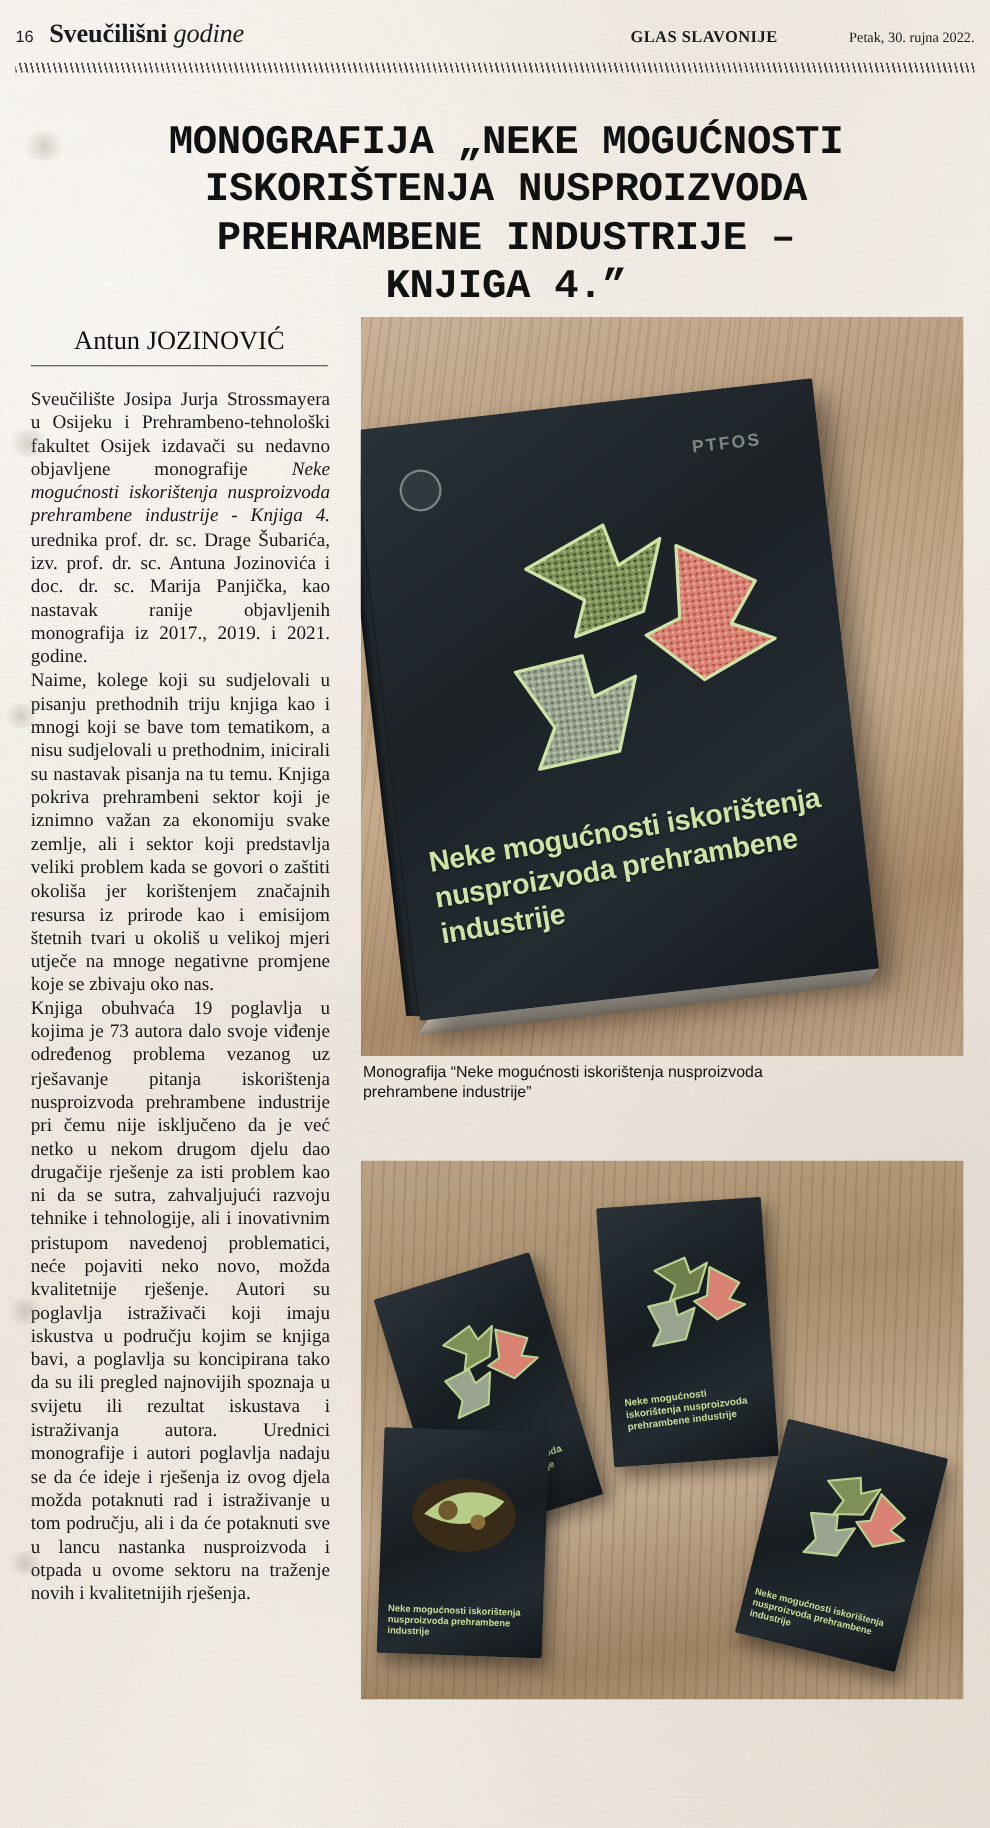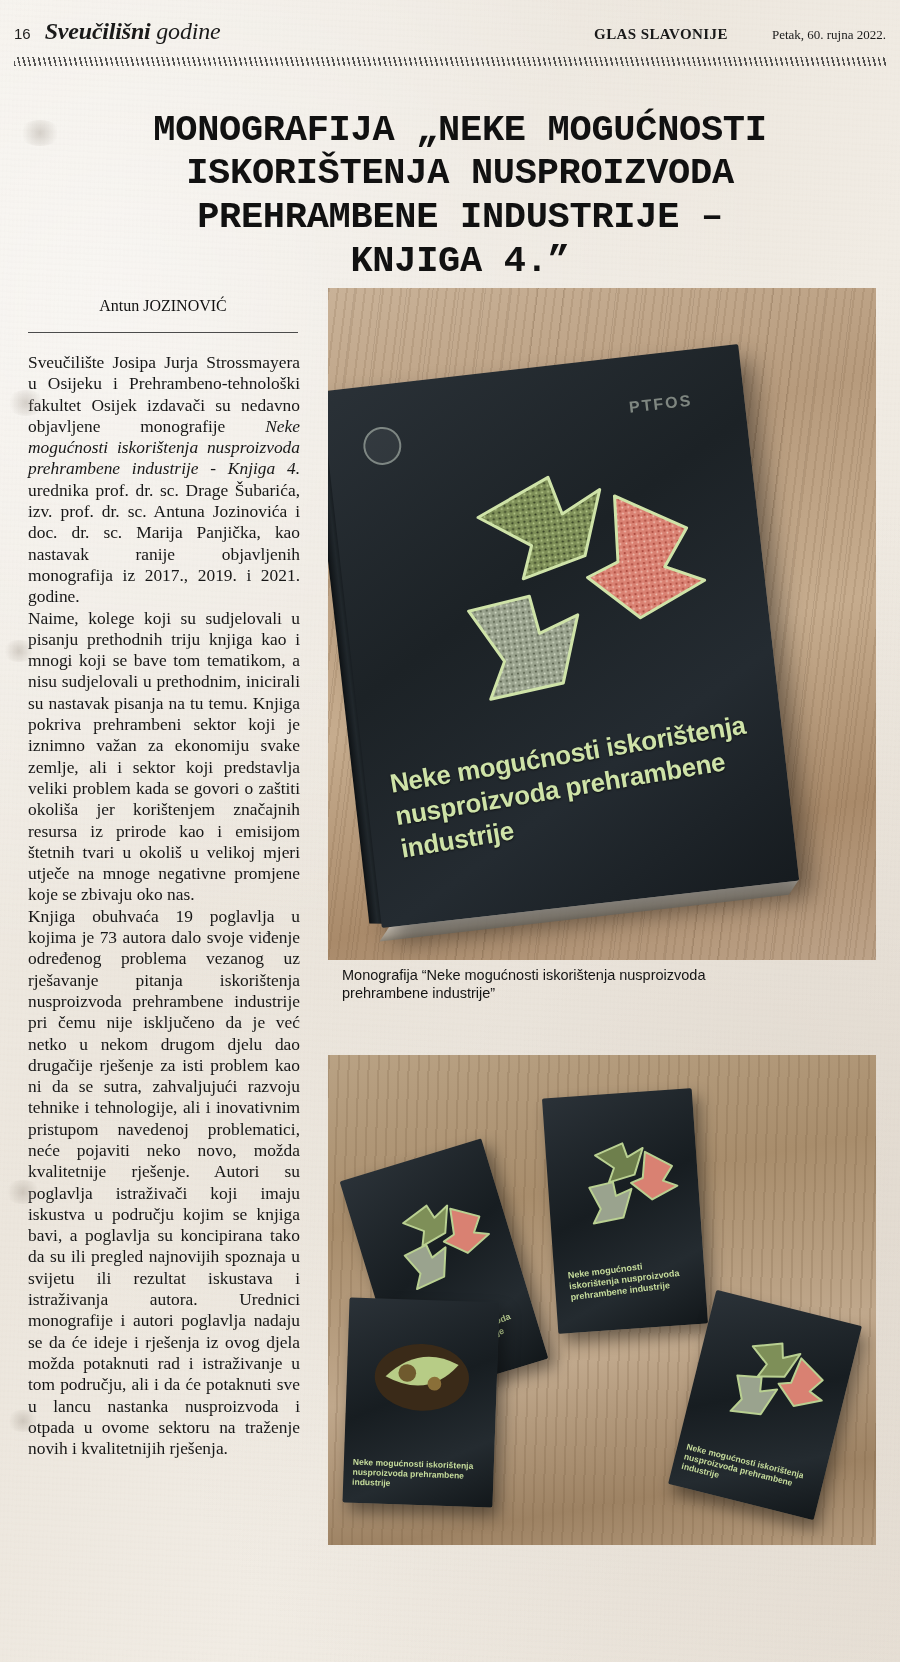--- a/index.html
+++ b/index.html
@@ -56,32 +56,31 @@
     color: #1d1d1d;
     margin-right: 14px;
   }
   .masthead-title {
     font-family: "Liberation Serif", serif;
     font-size: 24px;
     letter-spacing: -0.2px;
   }
   .masthead-title .mt-bold {
     font-weight: bold;
-    font-style: italic;
     text-align: right;
   }
   .masthead-title .mt-light {
     font-weight: normal;
     font-style: italic;
   }
   .masthead-right {
     margin-left: auto;
     display: flex;
     align-items: baseline;
-    gap: 44px;
+    gap: 65px;
   }
   .paper-name {
     font-family: "Liberation Serif", serif;
     font-weight: bold;
     font-size: 15px;
     letter-spacing: 0.4px;
   }
   .paper-date {
     font-family: "Liberation Serif", serif;
     font-size: 13px;
@@ -115,21 +114,21 @@
     color: #111;
   }
 
   
   .byline {
     position: absolute;
     top: 297px;
     left: 28px;
     width: 270px;
     font-family: "Liberation Serif", serif;
-    font-size: 16px;
+    font-size: 24px;
     text-align: center;
     color: #111;
   }
   .byline-rule {
     position: absolute;
     top: 332px;
     left: 28px;
     width: 270px;
     height: 1px;
     background: #4b4b4b;
@@ -173,21 +172,20 @@
     width: 548px;
     height: 490px;
   }
 
   .caption {
     position: absolute;
     font-family: "Liberation Sans", sans-serif;
     font-size: 14.5px;
     line-height: 18px;
     color: #141414;
-    margin-left: 12px;
   }
   .caption-top {
     top: 966px;
     left: 330px;
     width: 430px;
   }
   .caption-bottom {
     top: 1552px;
     left: 330px;
     width: 500px;
@@ -360,21 +358,21 @@
 <div class="page">
 
   <div class="masthead">
     <span class="page-number">16</span>
     <span class="masthead-title">
       <span class="mt-bold">Sveučilišni</span>
       <span class="mt-light">godine</span>
     </span>
     <span class="masthead-right">
       <span class="paper-name">GLAS SLAVONIJE</span>
-      <span class="paper-date">Petak, 60. rujna 2022.</span>
+      <span class="paper-date">Petak, 30. rujna 2022.</span>
     </span>
   </div>
   <div class="rule-hatch"></div>
 
   <h1 class="headline">MONOGRAFIJA „NEKE MOGUĆNOSTI ISKORIŠTENJA NUSPROIZVODA PREHRAMBENE INDUSTRIJE – KNJIGA 4.”</h1>
 
   <div class="byline">Antun JOZINOVIĆ</div>
   <div class="byline-rule"></div>
 
   <div class="body-col">

